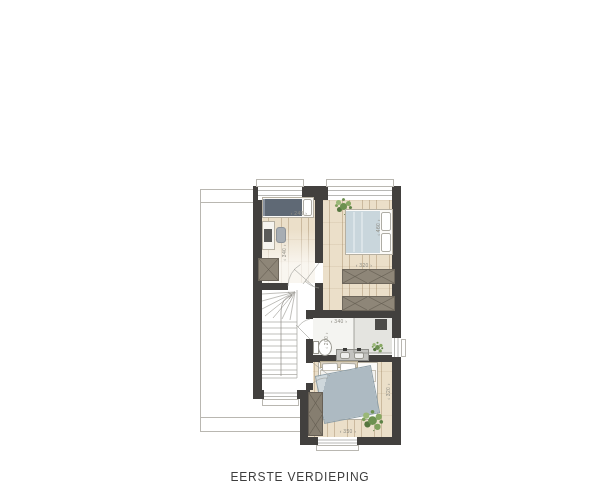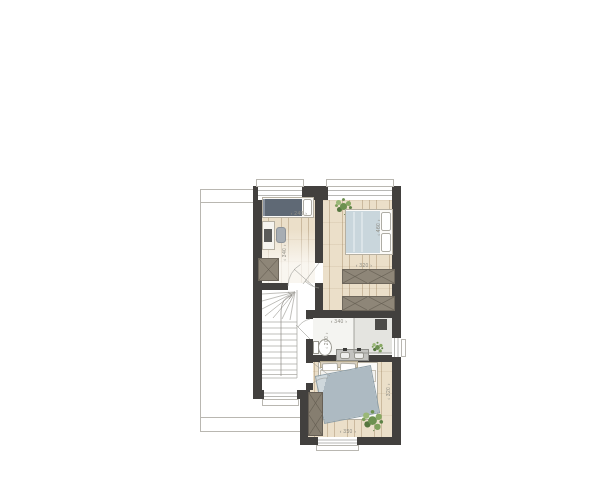--- a/index.html
+++ b/index.html
@@ -177,13 +177,14 @@
 
   <div class="dim" style="left:286px;top:210px;">‹ 240 ›</div>
   <div class="dim v" style="left:271px;top:249px;">‹ 340 ›</div>
   <div class="dim v" style="left:365px;top:224px;">‹ 460 ›</div>
   <div class="dim" style="left:351px;top:262px;">‹ 320 ›</div>
   <div class="dim" style="left:326px;top:318px;">‹ 340 ›</div>
   <div class="dim v" style="left:313px;top:337px;">‹ 200 ›</div>
   <div class="dim" style="left:335px;top:428px;">‹ 350 ›</div>
   <div class="dim v" style="left:375px;top:388px;">‹ 320 ›</div>
 
+  <div class="caption">EERSTE VERDIEPING</div>
 </div>
 
 </body></html>

